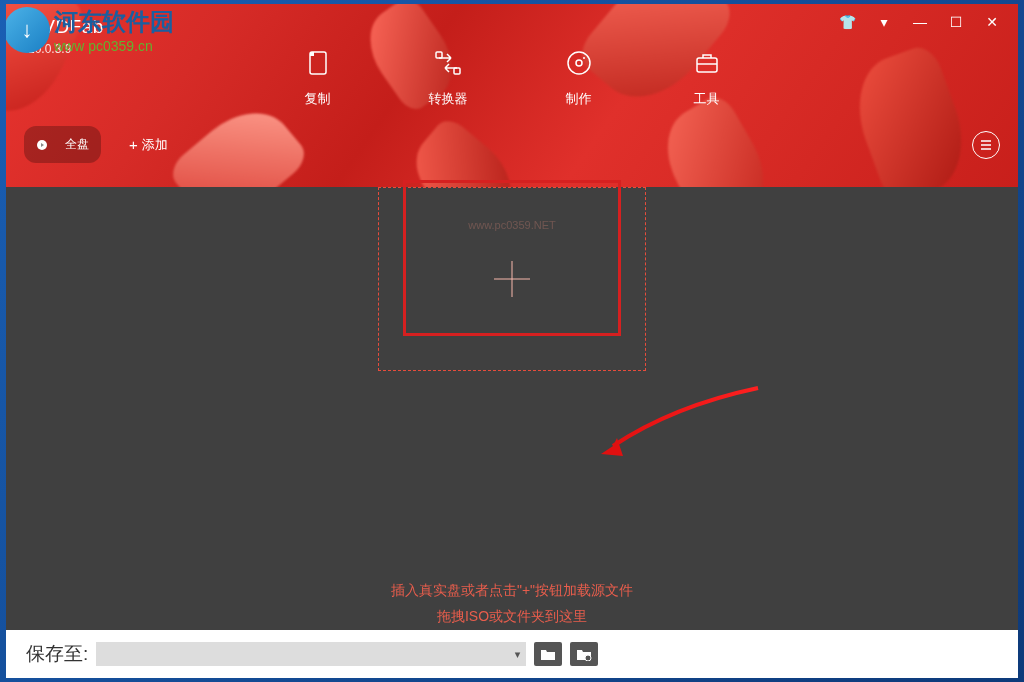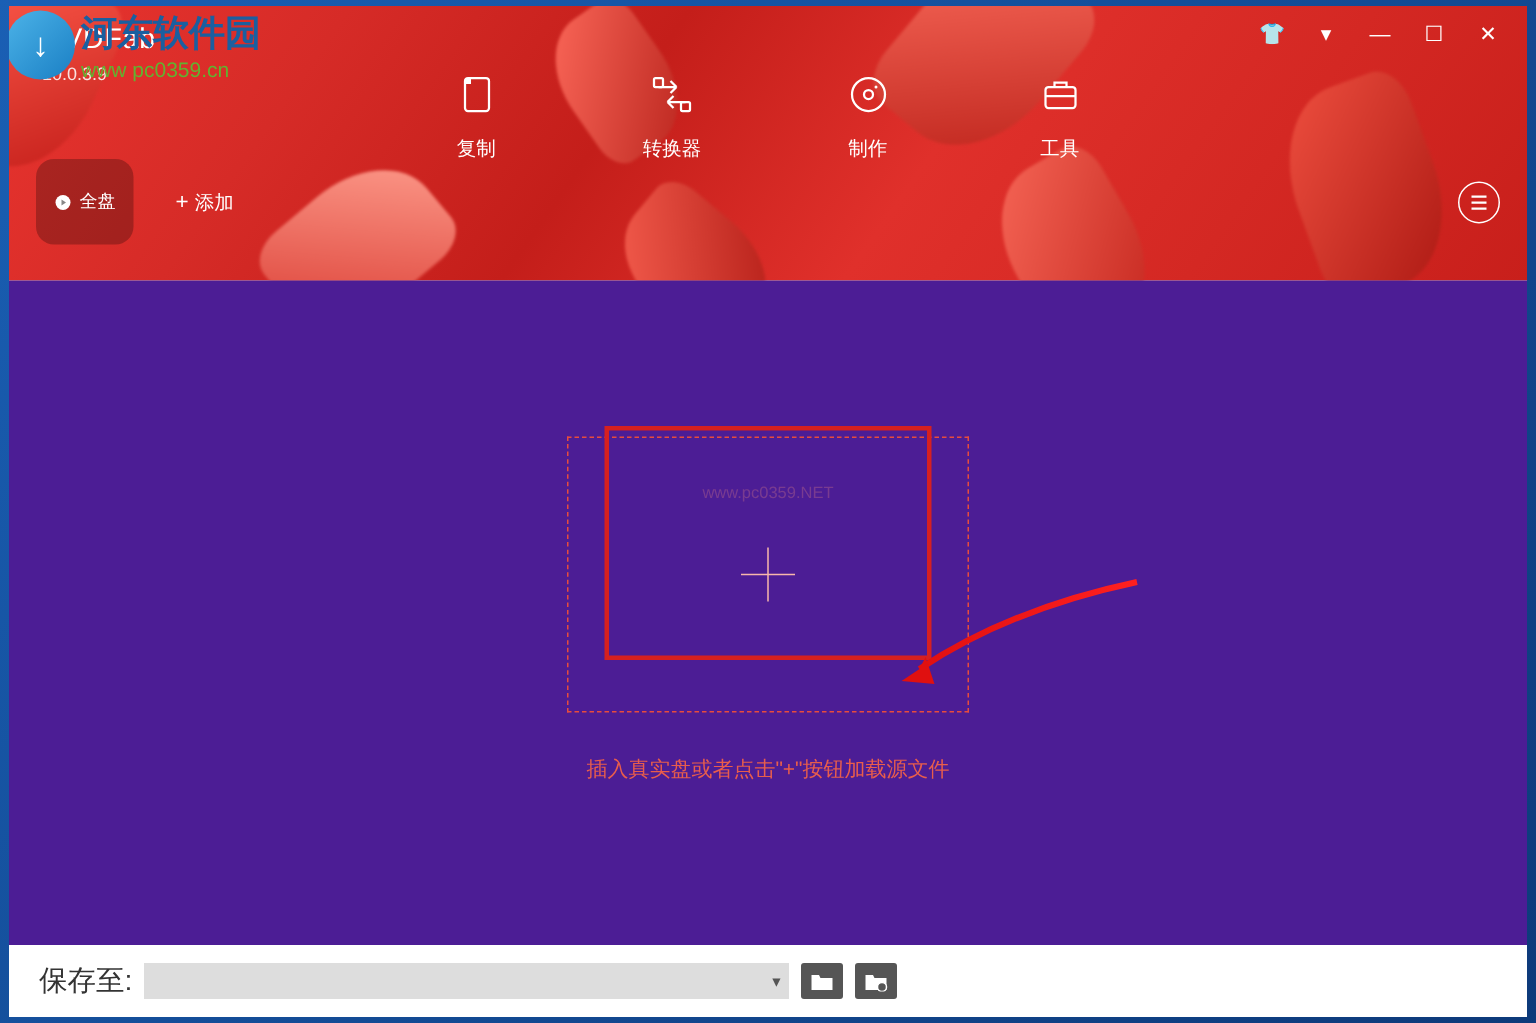--- a/index.html
+++ b/index.html
@@ -130,22 +130,22 @@
       bottom: 24px;
       left: 18px;
       right: 18px;
       display: flex;
       align-items: center;
       z-index: 10;
     }
     .btn-pill {
       display: inline-flex;
       align-items: center;
-      gap: 5px;
-      padding: 20px 12px;
+      gap: 17px;
+      padding: 10px 12px;
       border-radius: 12px;
       background: rgba(0,0,0,0.25);
       color: #fff;
       font-size: 12px;
       cursor: pointer;
     }
     .btn-add {
       display: inline-flex;
       align-items: center;
       gap: 4px;
@@ -161,26 +161,26 @@
       border: 1.5px solid #fff;
       border-radius: 50%;
       display: flex;
       align-items: center;
       justify-content: center;
       cursor: pointer;
     }
 
     .content {
       flex: 1;
-      background: #4c1d95;
+      background: #404040;
       position: relative;
       display: flex;
       flex-direction: column;
       align-items: center;
-      justify-content: center;
+      justify-content: space-between;
     }
     .drop-zone {
       width: 268px;
       height: 184px;
       border: 1px dashed #e74c3c;
       display: flex;
       align-items: center;
       justify-content: center;
       position: relative;
     }
@@ -367,20 +367,21 @@
           <linearGradient id="arrGrad" x1="0" y1="0" x2="1" y2="0">
             <stop offset="0%" stop-color="#e01010"></stop>
             <stop offset="100%" stop-color="#ff2020"></stop>
           </linearGradient>
         </defs>
       <path d="M 165 2 Q 80 20 20 60" stroke="url(#arrGrad)" stroke-width="4" fill="none"></path>
       <path d="M 20 60 L 8 68 L 30 70 L 24 52 Z" fill="#e01010"></path>
     </svg>
     <div class="instruction">
       <div>插入真实盘或者点击"+"按钮加载源文件</div>
+      <div>拖拽ISO或文件夹到这里</div>
     </div>
   </div>
 
   <div class="footer">
     <span class="footer-label">保存至:</span>
     <div class="footer-select">
       <span style="color:#555;font-size:11px;">▾</span>
     </div>
     <div class="footer-btn">
       <svg width="16" height="14" viewBox="0 0 16 14">

